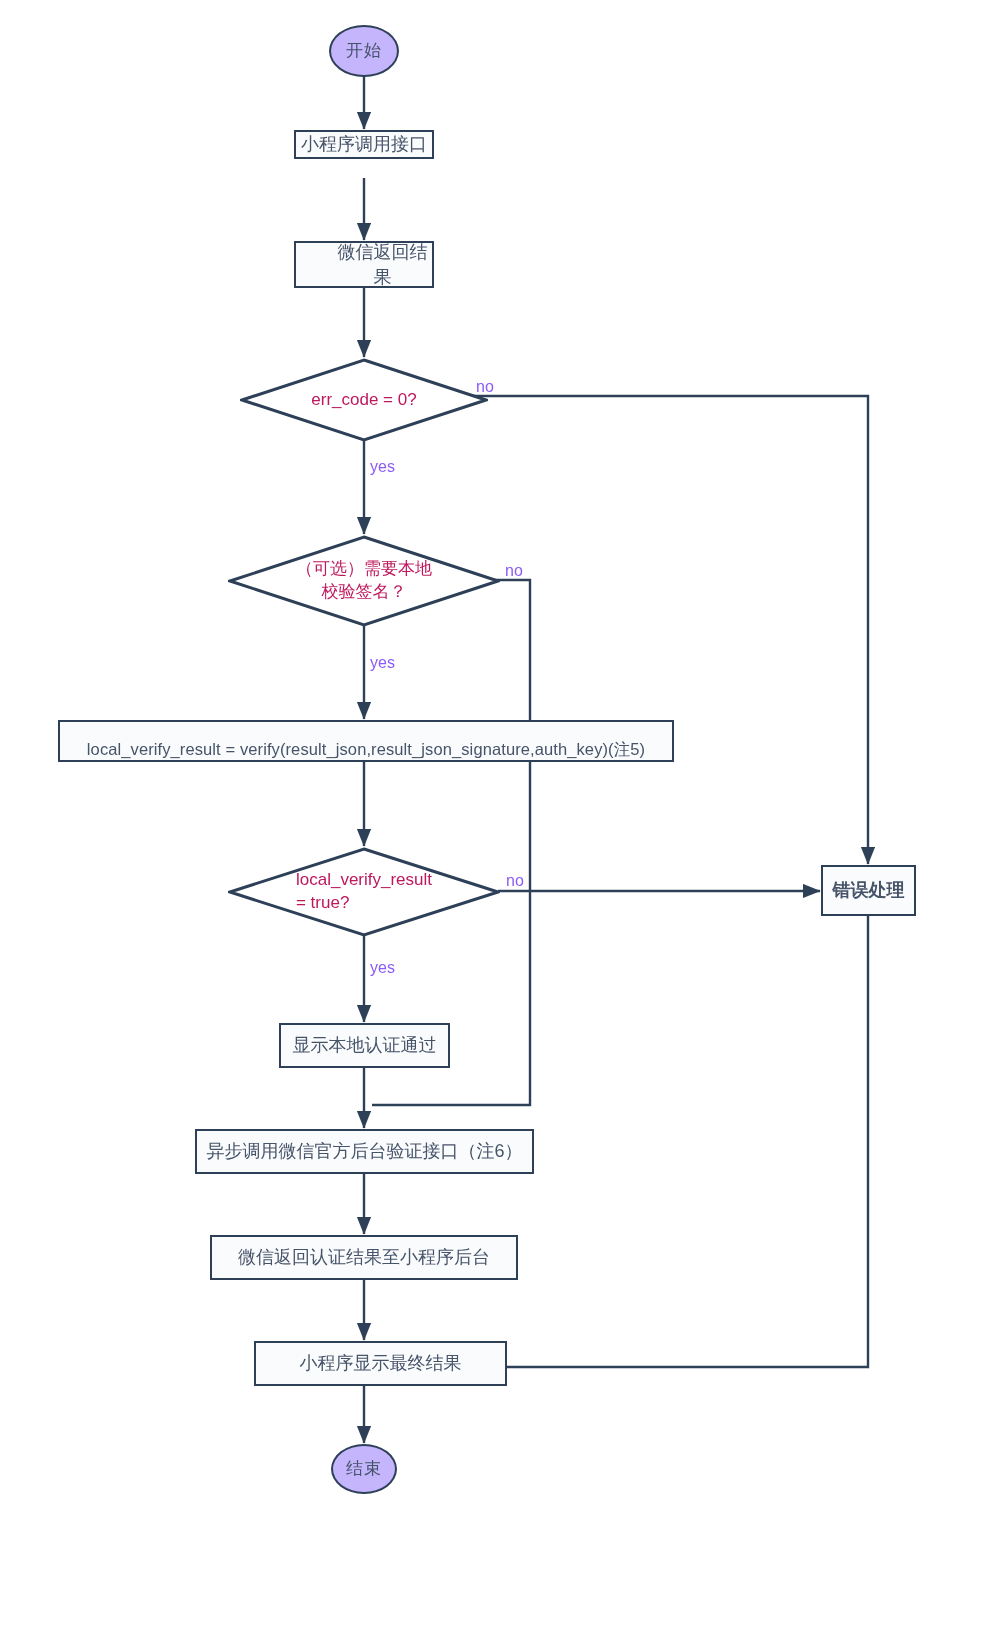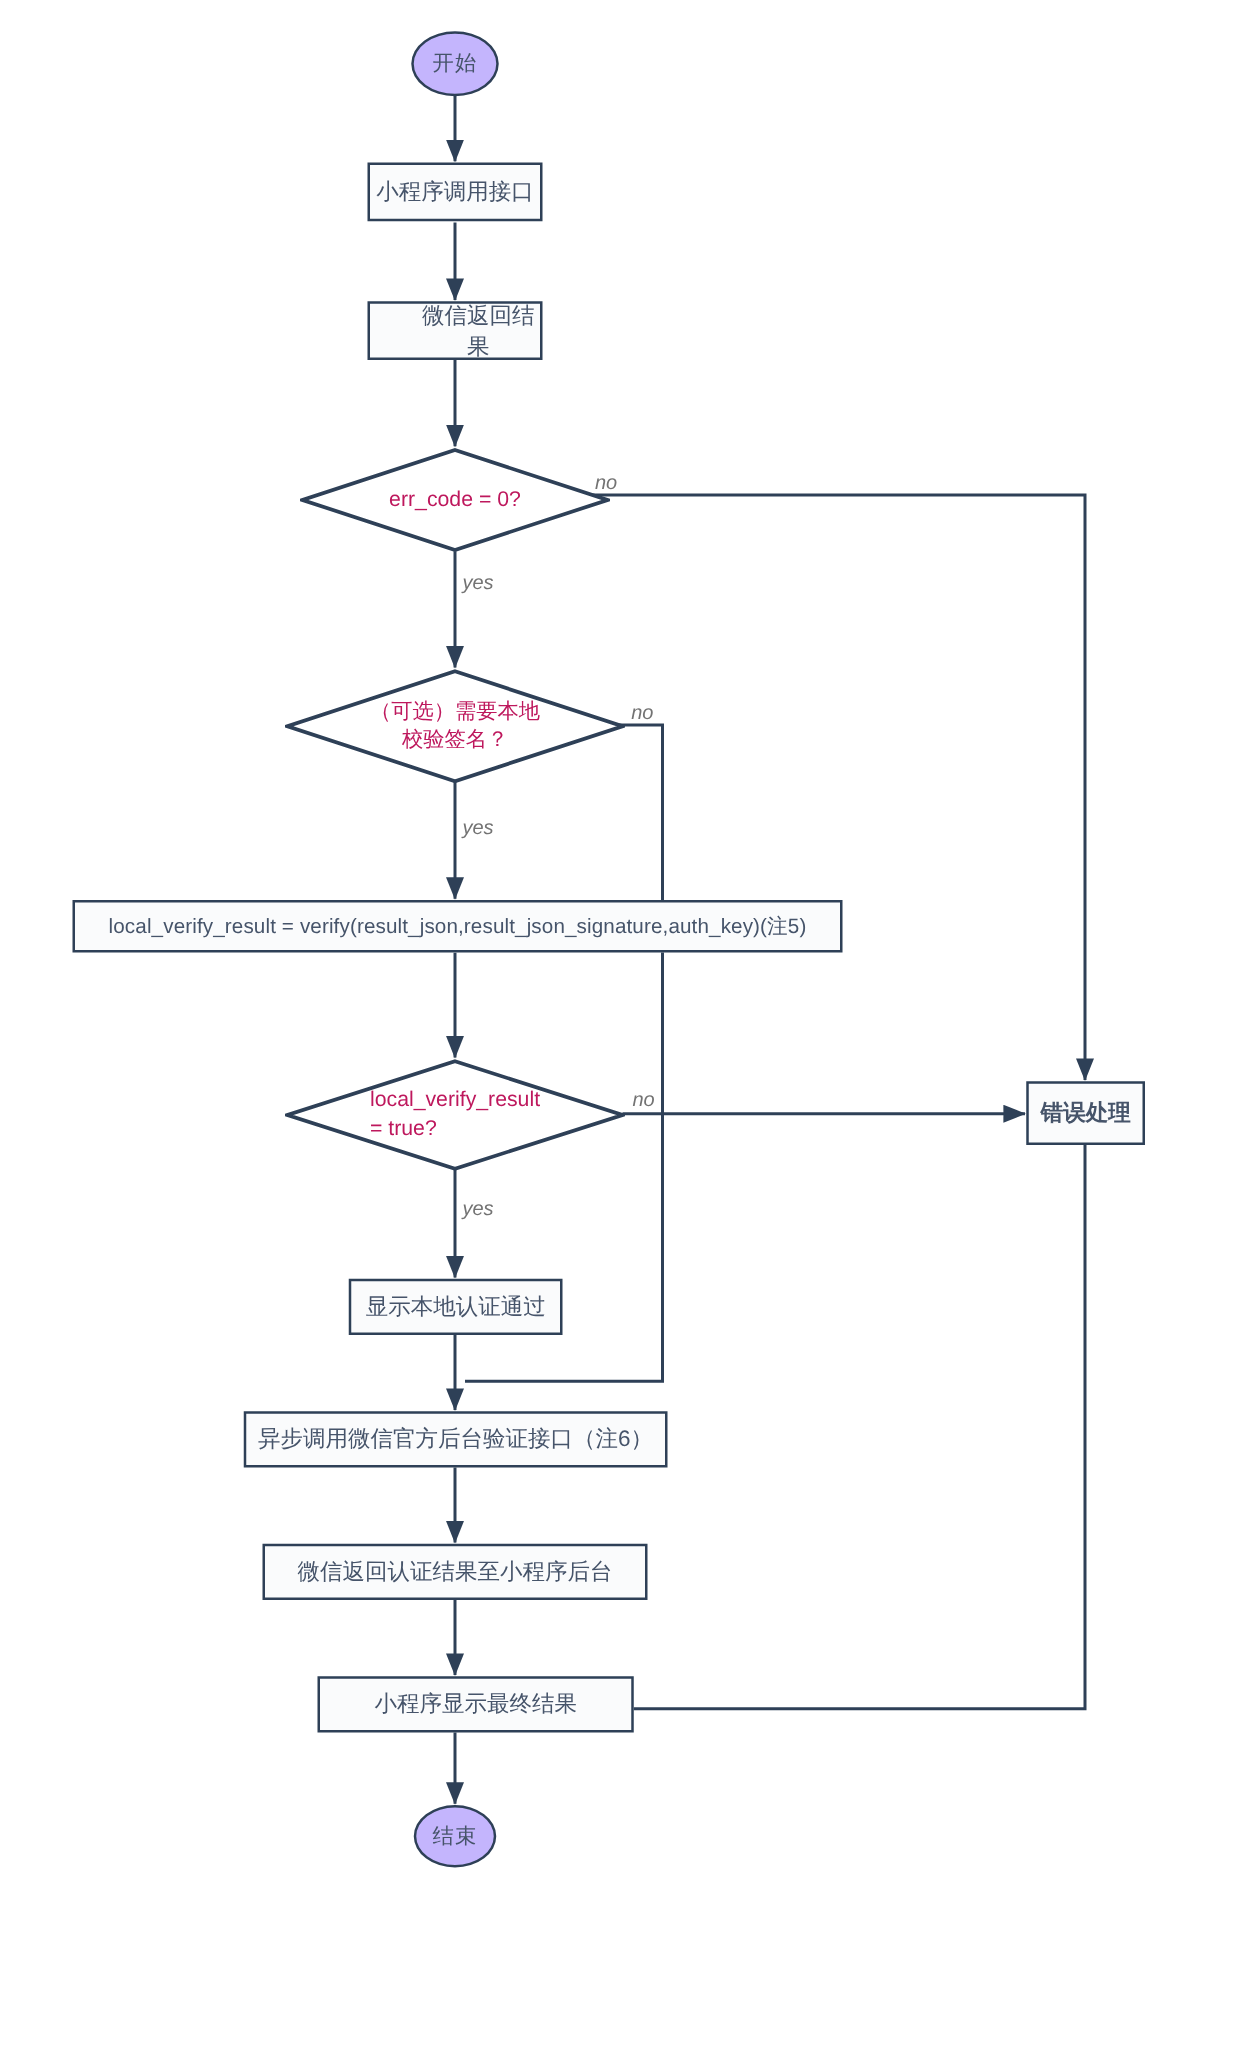--- a/index.html
+++ b/index.html
@@ -17,22 +17,22 @@
               background:#c4b5fd;font-size:17px;letter-spacing:1px;}
 
   .process{border:2.5px solid #2e4057;background:#fafbfc;font-size:18px;}
   .process.thin{border-width:2px;}
 
   .decision{background:transparent;}
   .decision .dshape{position:absolute;left:0;top:0;width:100%;height:100%;}
   .decision .dlabel{position:relative;z-index:2;font-size:17px;
                     color:#be185d;padding:0 16px;white-space:pre-line;}
 
-  .edge-label{position:absolute;font-size:16px;color:#737373;
-              background:transparent;white-space:nowrap;font-style:italic;}
+  .edge-label{position:absolute;font-size:16px;color:#8b5cf6;
+              background:transparent;white-space:nowrap;}
 
   .formula{font-size:16.5px;letter-spacing:0.1px;}
 </style>
 </head>
 <body>
 
 <div id="canvas">
 
   <svg class="edges" viewBox="0 0 1000 1640">
     <defs>
@@ -71,21 +71,21 @@
       <path d="M868,916 L868,1367 L364,1367"></path>
 
       <path d="M364,1385 L364,1443" marker-end="url(#arrow)"></path>
     </g>
   </svg>
 
   <div class="node terminator" style="left:329px;top:25px;width:70px;height:52px;">
     <span>开始</span>
   </div>
 
-  <div class="node process" style="left:294px;top:130px;width:140px;height:47px;">
+  <div class="node process" style="left:294px;top:130px;width:140px;height:29px;">
     <span>小程序调用接口</span>
   </div>
 
   <div class="node process" style="left:294px;top:241px;width:140px;height:47px;padding-left:37px;">
     <span>微信返回结果</span>
   </div>
 
   <div class="node decision" style="left:240px;top:358px;width:248px;height:84px;">
     <svg class="dshape" viewBox="0 0 248 84" preserveAspectRatio="none">
       <polygon points="124,2 246,42 124,82 2,42" fill="#ffffff" stroke="#2e4057" stroke-width="3"></polygon>
@@ -94,21 +94,21 @@
   </div>
 
   <div class="node decision" style="left:228px;top:535px;width:272px;height:92px;">
     <svg class="dshape" viewBox="0 0 272 92" preserveAspectRatio="none">
       <polygon points="136,2 270,46 136,90 2,46" fill="#ffffff" stroke="#2e4057" stroke-width="3"></polygon>
     </svg>
     <span class="dlabel">（可选）需要本地
 校验签名？</span>
   </div>
 
-  <div class="node process thin formula" style="left:58px;top:720px;width:616px;height:42px;">
+  <div class="node process thin formula" style="left:58px;top:720px;width:616px;height:42px;align-items:flex-end;">
     <span>local_verify_result = verify(result_json,result_json_signature,auth_key)(注5)</span>
   </div>
 
   <div class="node decision" style="left:228px;top:847px;width:272px;height:90px;">
     <svg class="dshape" viewBox="0 0 272 90" preserveAspectRatio="none">
       <polygon points="136,2 270,45 136,88 2,45" fill="#ffffff" stroke="#2e4057" stroke-width="3"></polygon>
     </svg>
     <span class="dlabel" style="text-align:left;">local_verify_result
 = true?</span>
   </div>

